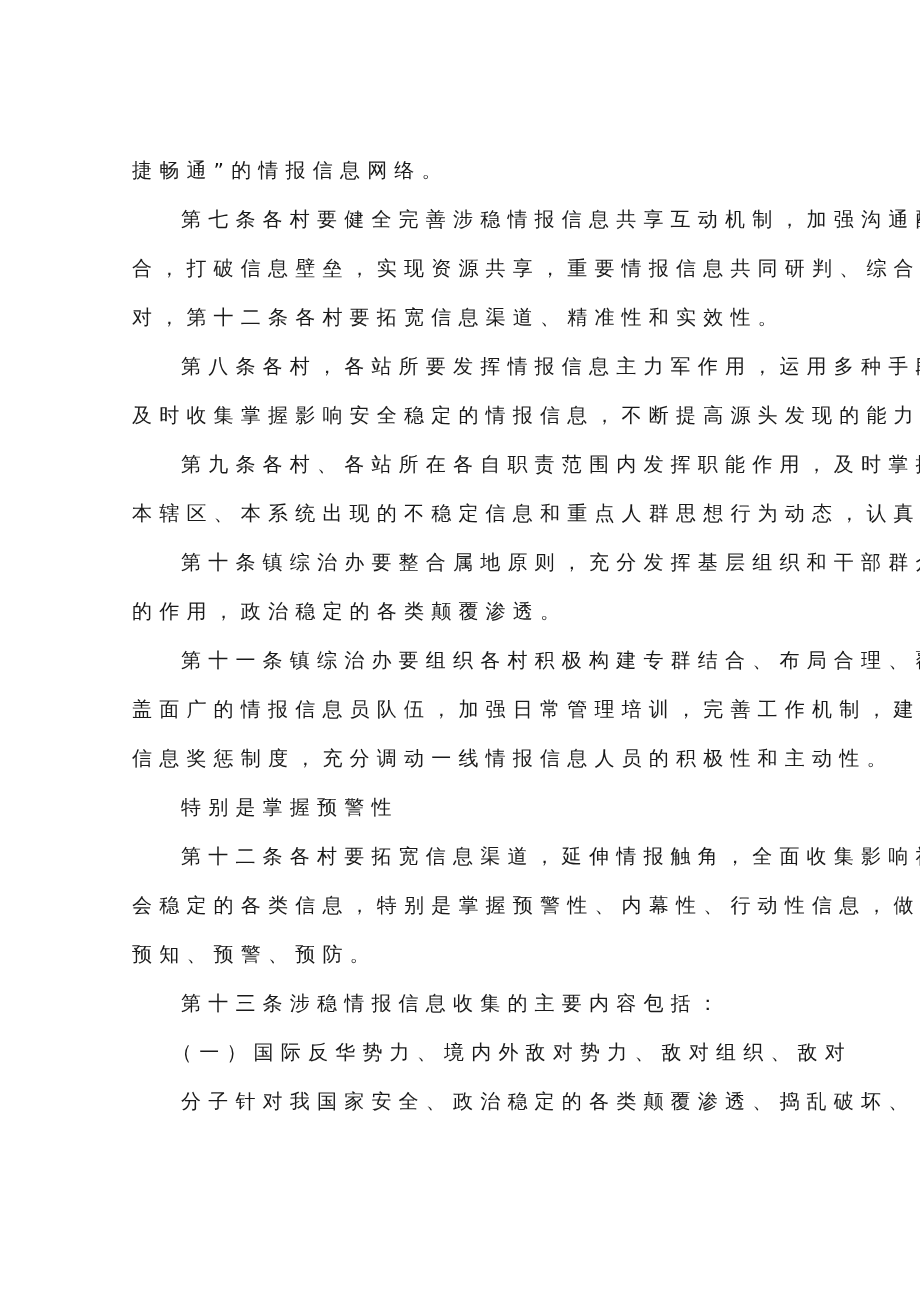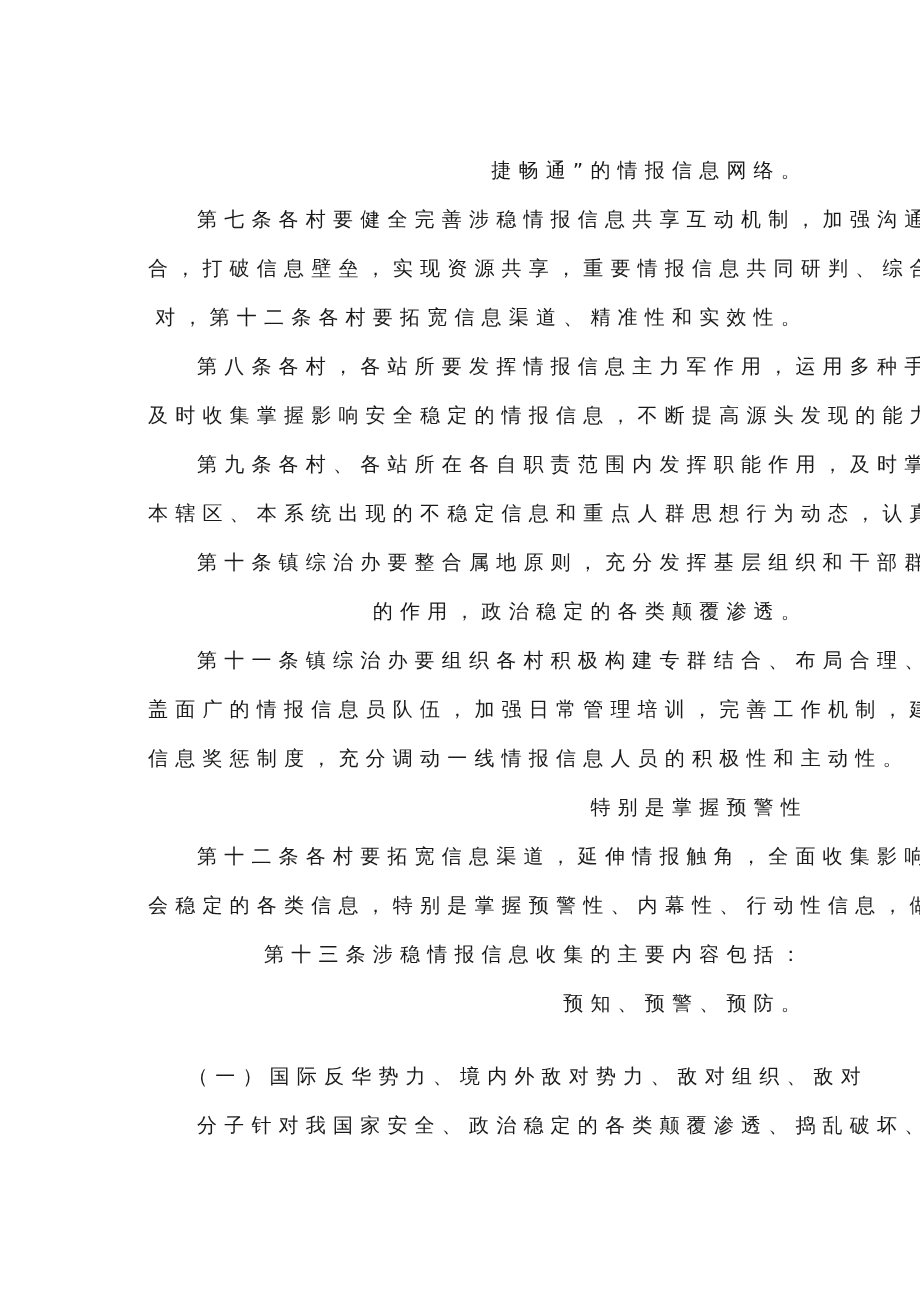--- a/index.html
+++ b/index.html
@@ -10,34 +10,33 @@
   body {
     width: 920px;
     height: 1301px;
     position: relative;
     overflow: hidden;
     font-family: "DejaVu Sans", sans-serif;
     color: #1a1a1a;
   }
   .page {
     position: absolute;
-    left: 148px;
+    left: 132px;
     top: 155px;
     width: 660px;
-    text-align: right;
   }
   .line {
     height: 49px;
     line-height: 30px;
     font-size: 20px;
     letter-spacing: 7.2px;
     white-space: nowrap;
   }
   .indent { padding-left: 49px; }
-  .indent-item { padding-left: 40px; margin-top: 24px; }
+  .indent-item { padding-left: 40px; }
 </style>
 </head>
 <body>
 
 <div class="page">
   <div class="line">捷畅通”的情报信息网络。</div>
   <div class="line indent">第七条各村要健全完善涉稳情报信息共享互动机制，加强沟通配</div>
   <div class="line">合，打破信息壁垒，实现资源共享，重要情报信息共同研判、综合应</div>
   <div class="line">对，第十二条各村要拓宽信息渠道、精准性和实效性。</div>
   <div class="line indent">第八条各村，各站所要发挥情报信息主力军作用，运用多种手段，</div>
@@ -45,17 +44,17 @@
   <div class="line indent">第九条各村、各站所在各自职责范围内发挥职能作用，及时掌握</div>
   <div class="line">本辖区、本系统出现的不稳定信息和重点人群思想行为动态，认真做</div>
   <div class="line indent">第十条镇综治办要整合属地原则，充分发挥基层组织和干部群众</div>
   <div class="line">的作用，政治稳定的各类颠覆渗透。</div>
   <div class="line indent">第十一条镇综治办要组织各村积极构建专群结合、布局合理、覆</div>
   <div class="line">盖面广的情报信息员队伍，加强日常管理培训，完善工作机制，建立</div>
   <div class="line">信息奖惩制度，充分调动一线情报信息人员的积极性和主动性。</div>
   <div class="line indent">特别是掌握预警性</div>
   <div class="line indent">第十二条各村要拓宽信息渠道，延伸情报触角，全面收集影响社</div>
   <div class="line">会稳定的各类信息，特别是掌握预警性、内幕性、行动性信息，做到</div>
+  <div class="line">预知、预警、预防。</div>
   <div class="line indent">第十三条涉稳情报信息收集的主要内容包括：</div>
-  <div class="line">预知、预警、预防。</div>
   <div class="line indent-item">（一）国际反华势力、境内外敌对势力、敌对组织、敌对</div>
   <div class="line indent">分子针对我国家安全、政治稳定的各类颠覆渗透、捣乱破坏、</div>
 </div>
 
 </body></html>

